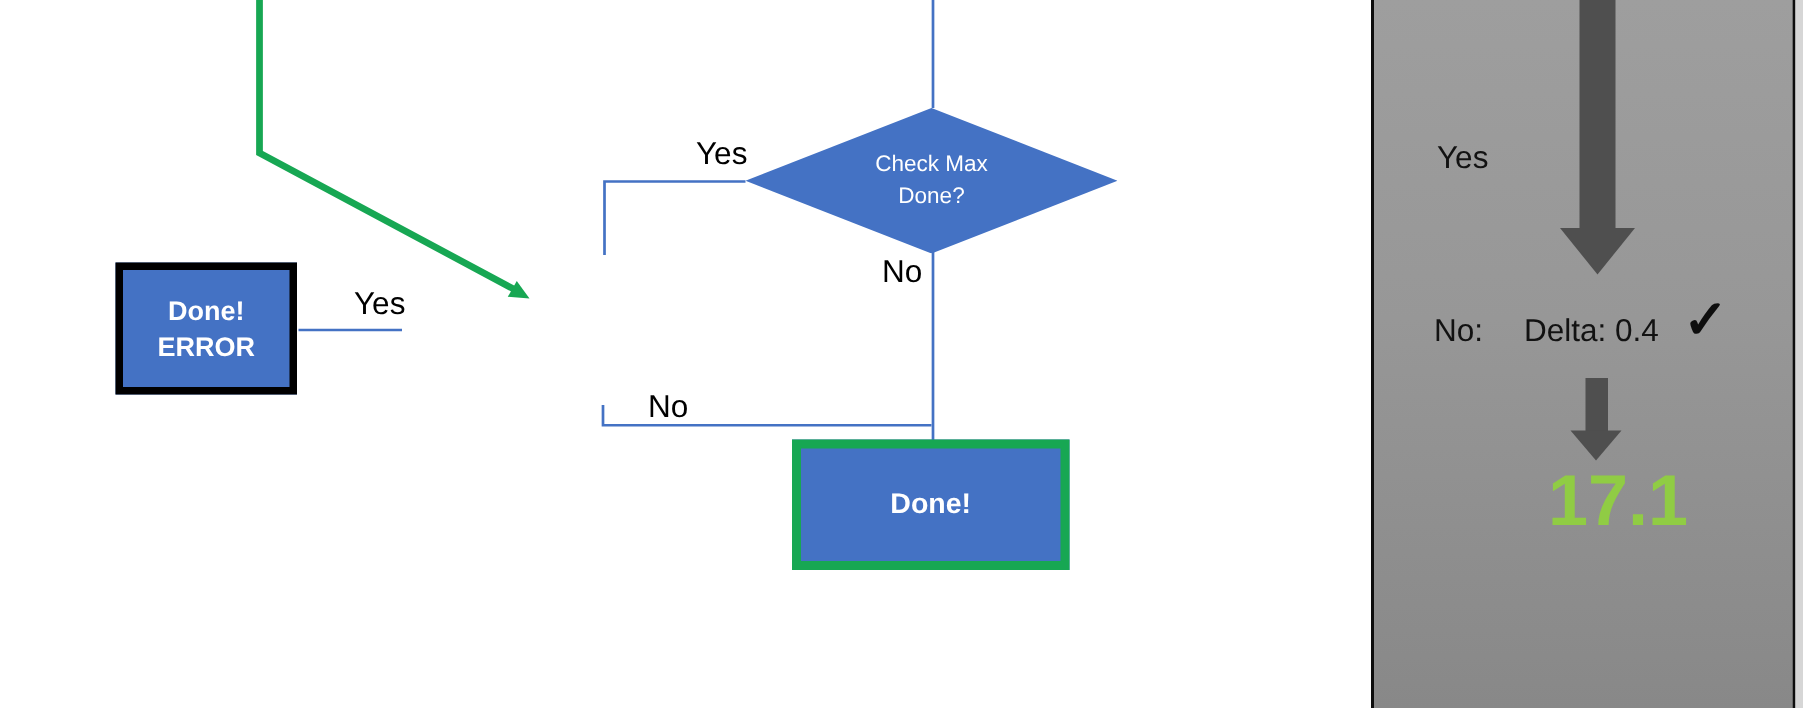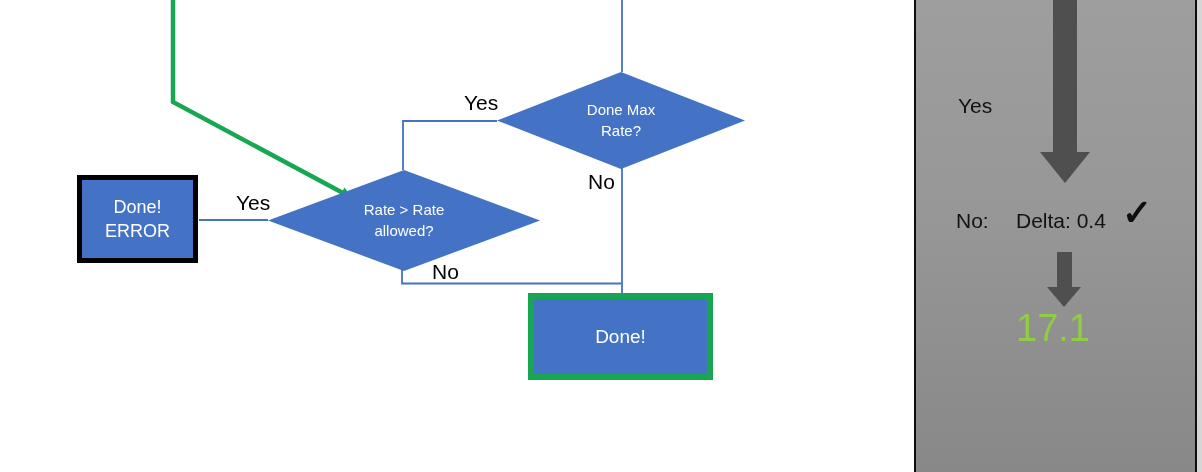--- a/index.html
+++ b/index.html
@@ -17,20 +17,21 @@
     display:flex; flex-direction:column; align-items:center; justify-content:center;
     color:#fff; font-size:15px; line-height:1.35; text-align:center;
   }
   #diamond-check-max { left:497px; top:72px; width:248px; height:97px; }
   #diamond-rate-allowed { left:268px; top:170px; width:272px; height:101px; }
 
   .node-box {
     position:absolute; z-index:2; background:#4472C4; color:#fff;
     display:flex; flex-direction:column; align-items:center; justify-content:center;
     text-align:center;
+    font-weight:bold;
   }
   #done-error-box { left:77px; top:175px; width:121px; height:88px; border:5px solid #000; font-size:18px; line-height:1.35; }
   #done-box { left:528px; top:293px; width:185px; height:87px; border:6px solid #17A753; font-size:19px; }
 
   .branch-label { position:absolute; z-index:3; color:#000; font-size:21px; }
   #yes-label-1 { left:464px; top:91px; }
   #no-label-1  { left:588px; top:170px; }
   #yes-label-2 { left:236px; top:191px; }
   #no-label-2  { left:432px; top:260px; }
 
@@ -50,49 +51,45 @@
   #arrow2-shaft { left:141px; top:252px; width:15px; height:36px; }
   #arrow2-head  { position:absolute; left:131px; top:287px; width:0; height:0;
                   border-left:17px solid transparent; border-right:17px solid transparent;
                   border-top:20px solid #4f4f4f; }
 
   .panel-text { position:absolute; color:#121212; font-size:21px; }
   #panel-yes   { left:42px;  top:94px; }
   #panel-no    { left:40px;  top:209px;text-align:center; }
   #panel-delta { left:100px; top:209px;text-align:center; }
   #panel-check { position:absolute; left:206px; top:192px; font-size:36px; font-weight:bold; color:#0e0e0e; }
-  #panel-result { position:absolute; left:92px; top:307px; width:90px; text-align:center;
-                  font-size:38px; font-weight:normal; color:#90CC44; }
+  #panel-result { position:absolute; left:116px; top:307px; width:90px; text-align:center;
+                  font-size:48px; font-weight:bold; color:#90CC44; }
 </style>
 </head>
 <body>
 
 <div id="stage">
 
   <svg id="connectors" width="1202" height="472" viewBox="0 0 1202 472">
 
     <path d="M622 0 V72" fill="none" stroke="#4472C4" stroke-width="1.8"></path>
     <path d="M497 121 H403 V170" fill="none" stroke="#4472C4" stroke-width="1.8"></path>
     <path d="M622 168 V295" fill="none" stroke="#4472C4" stroke-width="1.8"></path>
     <path d="M199 220 H268" fill="none" stroke="#4472C4" stroke-width="1.8"></path>
     <path d="M402 270 V283.5 H621" fill="none" stroke="#4472C4" stroke-width="1.8"></path>
 
     <polyline points="173,0 173,102 343,193" fill="none" stroke="#17A753" stroke-width="4.5"></polyline>
     <polygon points="353,199 338.5,197.9 344.5,187.4" fill="#17A753"></polygon>
   </svg>
 
   <div class="diamond" id="diamond-check-max">
-    <span>Done Max</span>
-    <span>Rate?</span>
+    <span>Check Max</span>
+    <span>Done?</span>
   </div>
 
-  <div class="diamond" id="diamond-rate-allowed">
-    <span>Rate &gt; Rate</span>
-    <span>allowed?</span>
-  </div>
 
   <div class="node-box" id="done-error-box">
     <span>Done!</span>
     <span>ERROR</span>
   </div>
 
   <div class="node-box" id="done-box">
     <span>Done!</span>
   </div>
 

